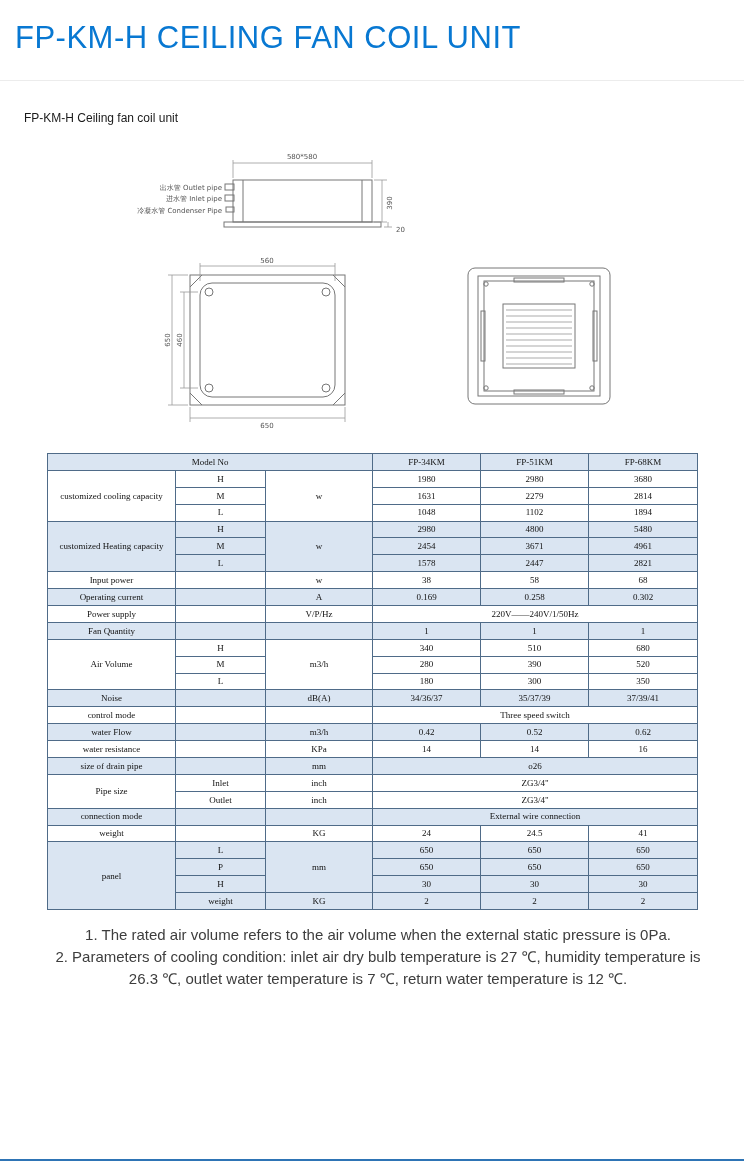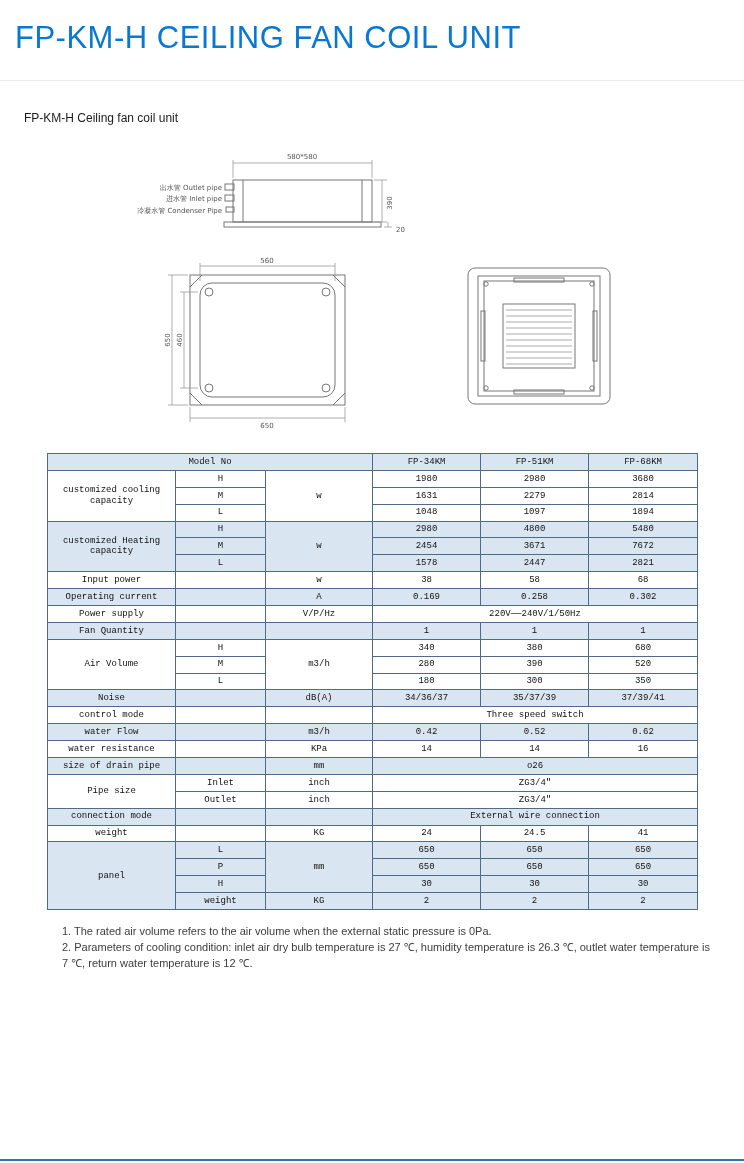--- a/index.html
+++ b/index.html
@@ -27,33 +27,33 @@
   }
   .drawing-svg { position: absolute; top: 135px; left: 0; }
   .drawing-svg text {
     font-family: "DejaVu Sans", sans-serif;
     font-size: 7px; fill: #555; stroke: none;
   }
   .spec-table {
     position: absolute; top: 453px; left: 47px;
     width: 650px;
     border-collapse: collapse; table-layout: fixed;
-    font-family: Liberation Mono, monospace;
+    font-family: Liberation Serif, serif;
     font-size: 9px; color: #111;
   }
   .spec-table td {
     border: 1px solid #4f6b88;
     text-align: center; vertical-align: middle;
     height: 15.9px; padding: 0 2px; line-height: 1.15;
     overflow: hidden;
   }
   .spec-table td.shaded { background: #dae5f2; }
   .notes {
-    position: absolute; top: 924px; left: 62px; width: 648px;
-    font-size: 11px; color: #3d3d3d; line-height: 1.45;
+    position: absolute; top: 924px; left: 54px; width: 648px;
+    font-size: 15px; color: #3d3d3d; line-height: 1.45; text-align: center;
   }
   .notes p { margin: 0; }
   .footer-rule {
     position: absolute; left: 0; bottom: 2px;
     width: 744px; border-top: 2px solid #2e74b5;
   }
 </style>
 </head>
 <body>
 
@@ -177,36 +177,36 @@
       </tr>
       <tr>
         <td>M</td>
         <td>1631</td>
         <td>2279</td>
         <td>2814</td>
       </tr>
       <tr>
         <td>L</td>
         <td>1048</td>
-        <td>1097</td>
+        <td>1102</td>
         <td>1894</td>
       </tr>
       <tr>
         <td rowspan="3" class="shaded">customized Heating capacity</td>
         <td class="shaded">H</td>
         <td rowspan="3" class="shaded">w</td>
         <td class="shaded">2980</td>
         <td class="shaded">4800</td>
         <td class="shaded">5480</td>
       </tr>
       <tr>
         <td class="shaded">M</td>
         <td class="shaded">2454</td>
         <td class="shaded">3671</td>
-        <td class="shaded">7672</td>
+        <td class="shaded">4961</td>
       </tr>
       <tr>
         <td class="shaded">L</td>
         <td class="shaded">1578</td>
         <td class="shaded">2447</td>
         <td class="shaded">2821</td>
       </tr>
       <tr>
         <td>Input power</td>
         <td></td>
@@ -235,21 +235,21 @@
         <td class="shaded"></td>
         <td class="shaded">1</td>
         <td class="shaded">1</td>
         <td class="shaded">1</td>
       </tr>
       <tr>
         <td rowspan="3">Air Volume</td>
         <td>H</td>
         <td rowspan="3">m3/h</td>
         <td>340</td>
-        <td>380</td>
+        <td>510</td>
         <td>680</td>
       </tr>
       <tr>
         <td>M</td>
         <td>280</td>
         <td>390</td>
         <td>520</td>
       </tr>
       <tr>
         <td>L</td>

